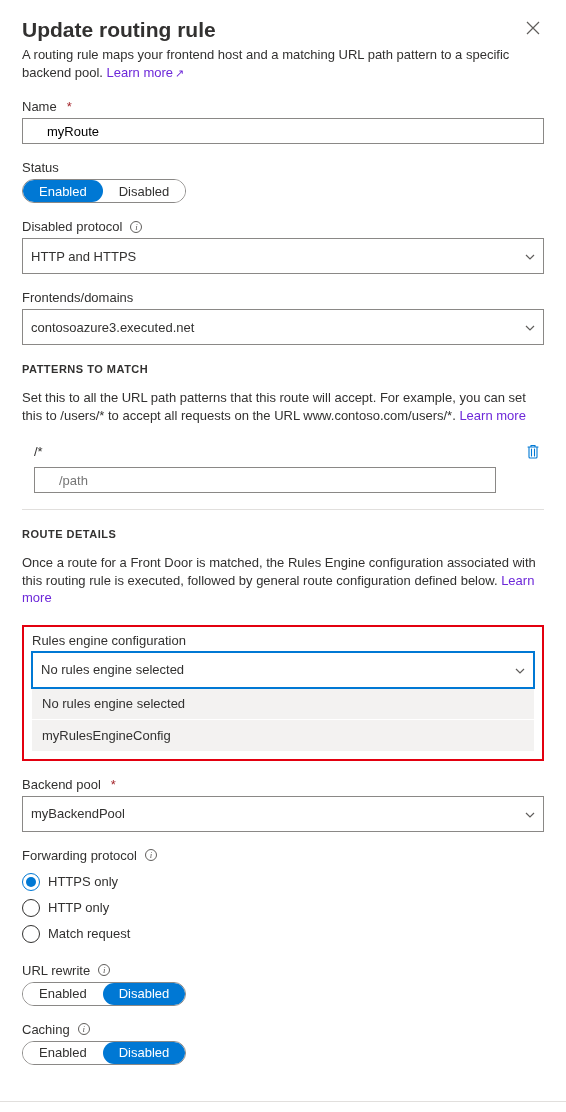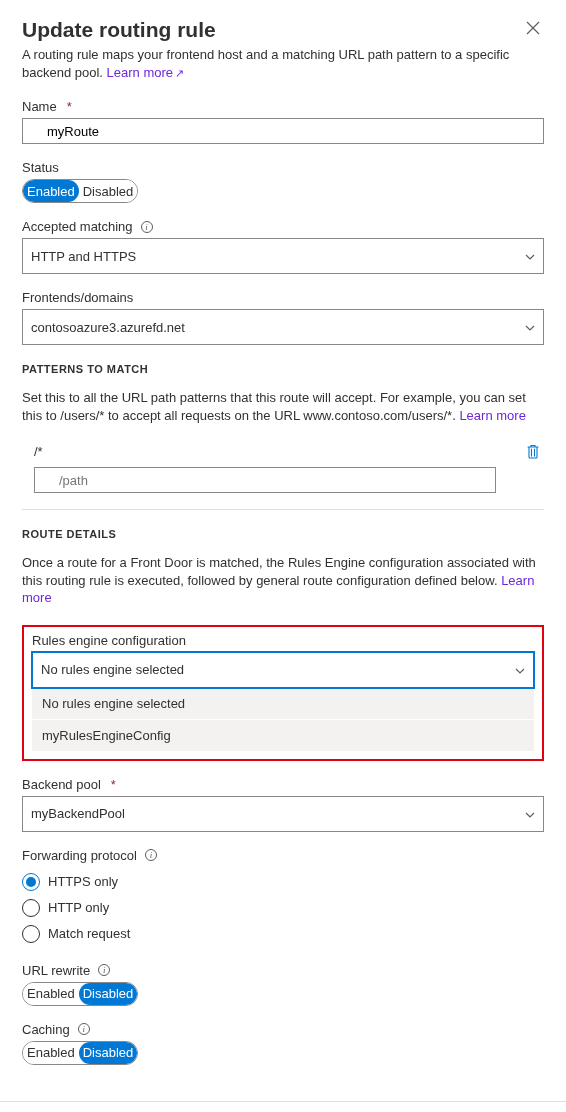--- a/index.html
+++ b/index.html
@@ -111,21 +111,21 @@
   }
   .toggle-pill-group {
     display: inline-flex;
     border: 1px solid #8a8886;
     border-radius: 14px;
     overflow: hidden;
     height: 24px;
     align-items: stretch;
   }
   .toggle-seg {
-    padding: 2px 4px;
+    padding: 2px 16px;
     font-size: 13px;
     display: flex;
     align-items: center;
     background: #fff;
     color: #323130;
     cursor: pointer;
   }
   .toggle-seg.active {
     background: #0078d4;
     color: #fff;
@@ -248,37 +248,37 @@
   <div class="field">
     <div class="field-label">Status</div>
     <div class="toggle-pill-group">
       <div class="toggle-seg active">Enabled</div>
       <div class="toggle-seg">Disabled</div>
     </div>
   </div>
 
   <div class="field">
     <div class="field-label">
-      <span>Accepted matching</span>
+      <span>Disabled protocol</span>
       <span class="info-icon">i</span>
     </div>
     <div class="dropdown">
       <span>HTTP and HTTPS</span>
       <span class="chev">
         <svg width="10" height="6" viewBox="0 0 10 6">
             <path d="M1 1 L5 5 L9 1" stroke="#605e5c" stroke-width="1.2" fill="none"></path>
           </svg>
       </span>
     </div>
   </div>
 
   <div class="field">
     <div class="field-label">Frontends/domains</div>
     <div class="dropdown">
-      <span>contosoazure3.azurefd.net</span>
+      <span>contosoazure3.executed.net</span>
       <span class="chev">
         <svg width="10" height="6" viewBox="0 0 10 6">
             <path d="M1 1 L5 5 L9 1" stroke="#605e5c" stroke-width="1.2" fill="none"></path>
           </svg>
       </span>
     </div>
   </div>
 
   <div class="section-heading">PATTERNS TO MATCH</div>
   <p class="intro">

